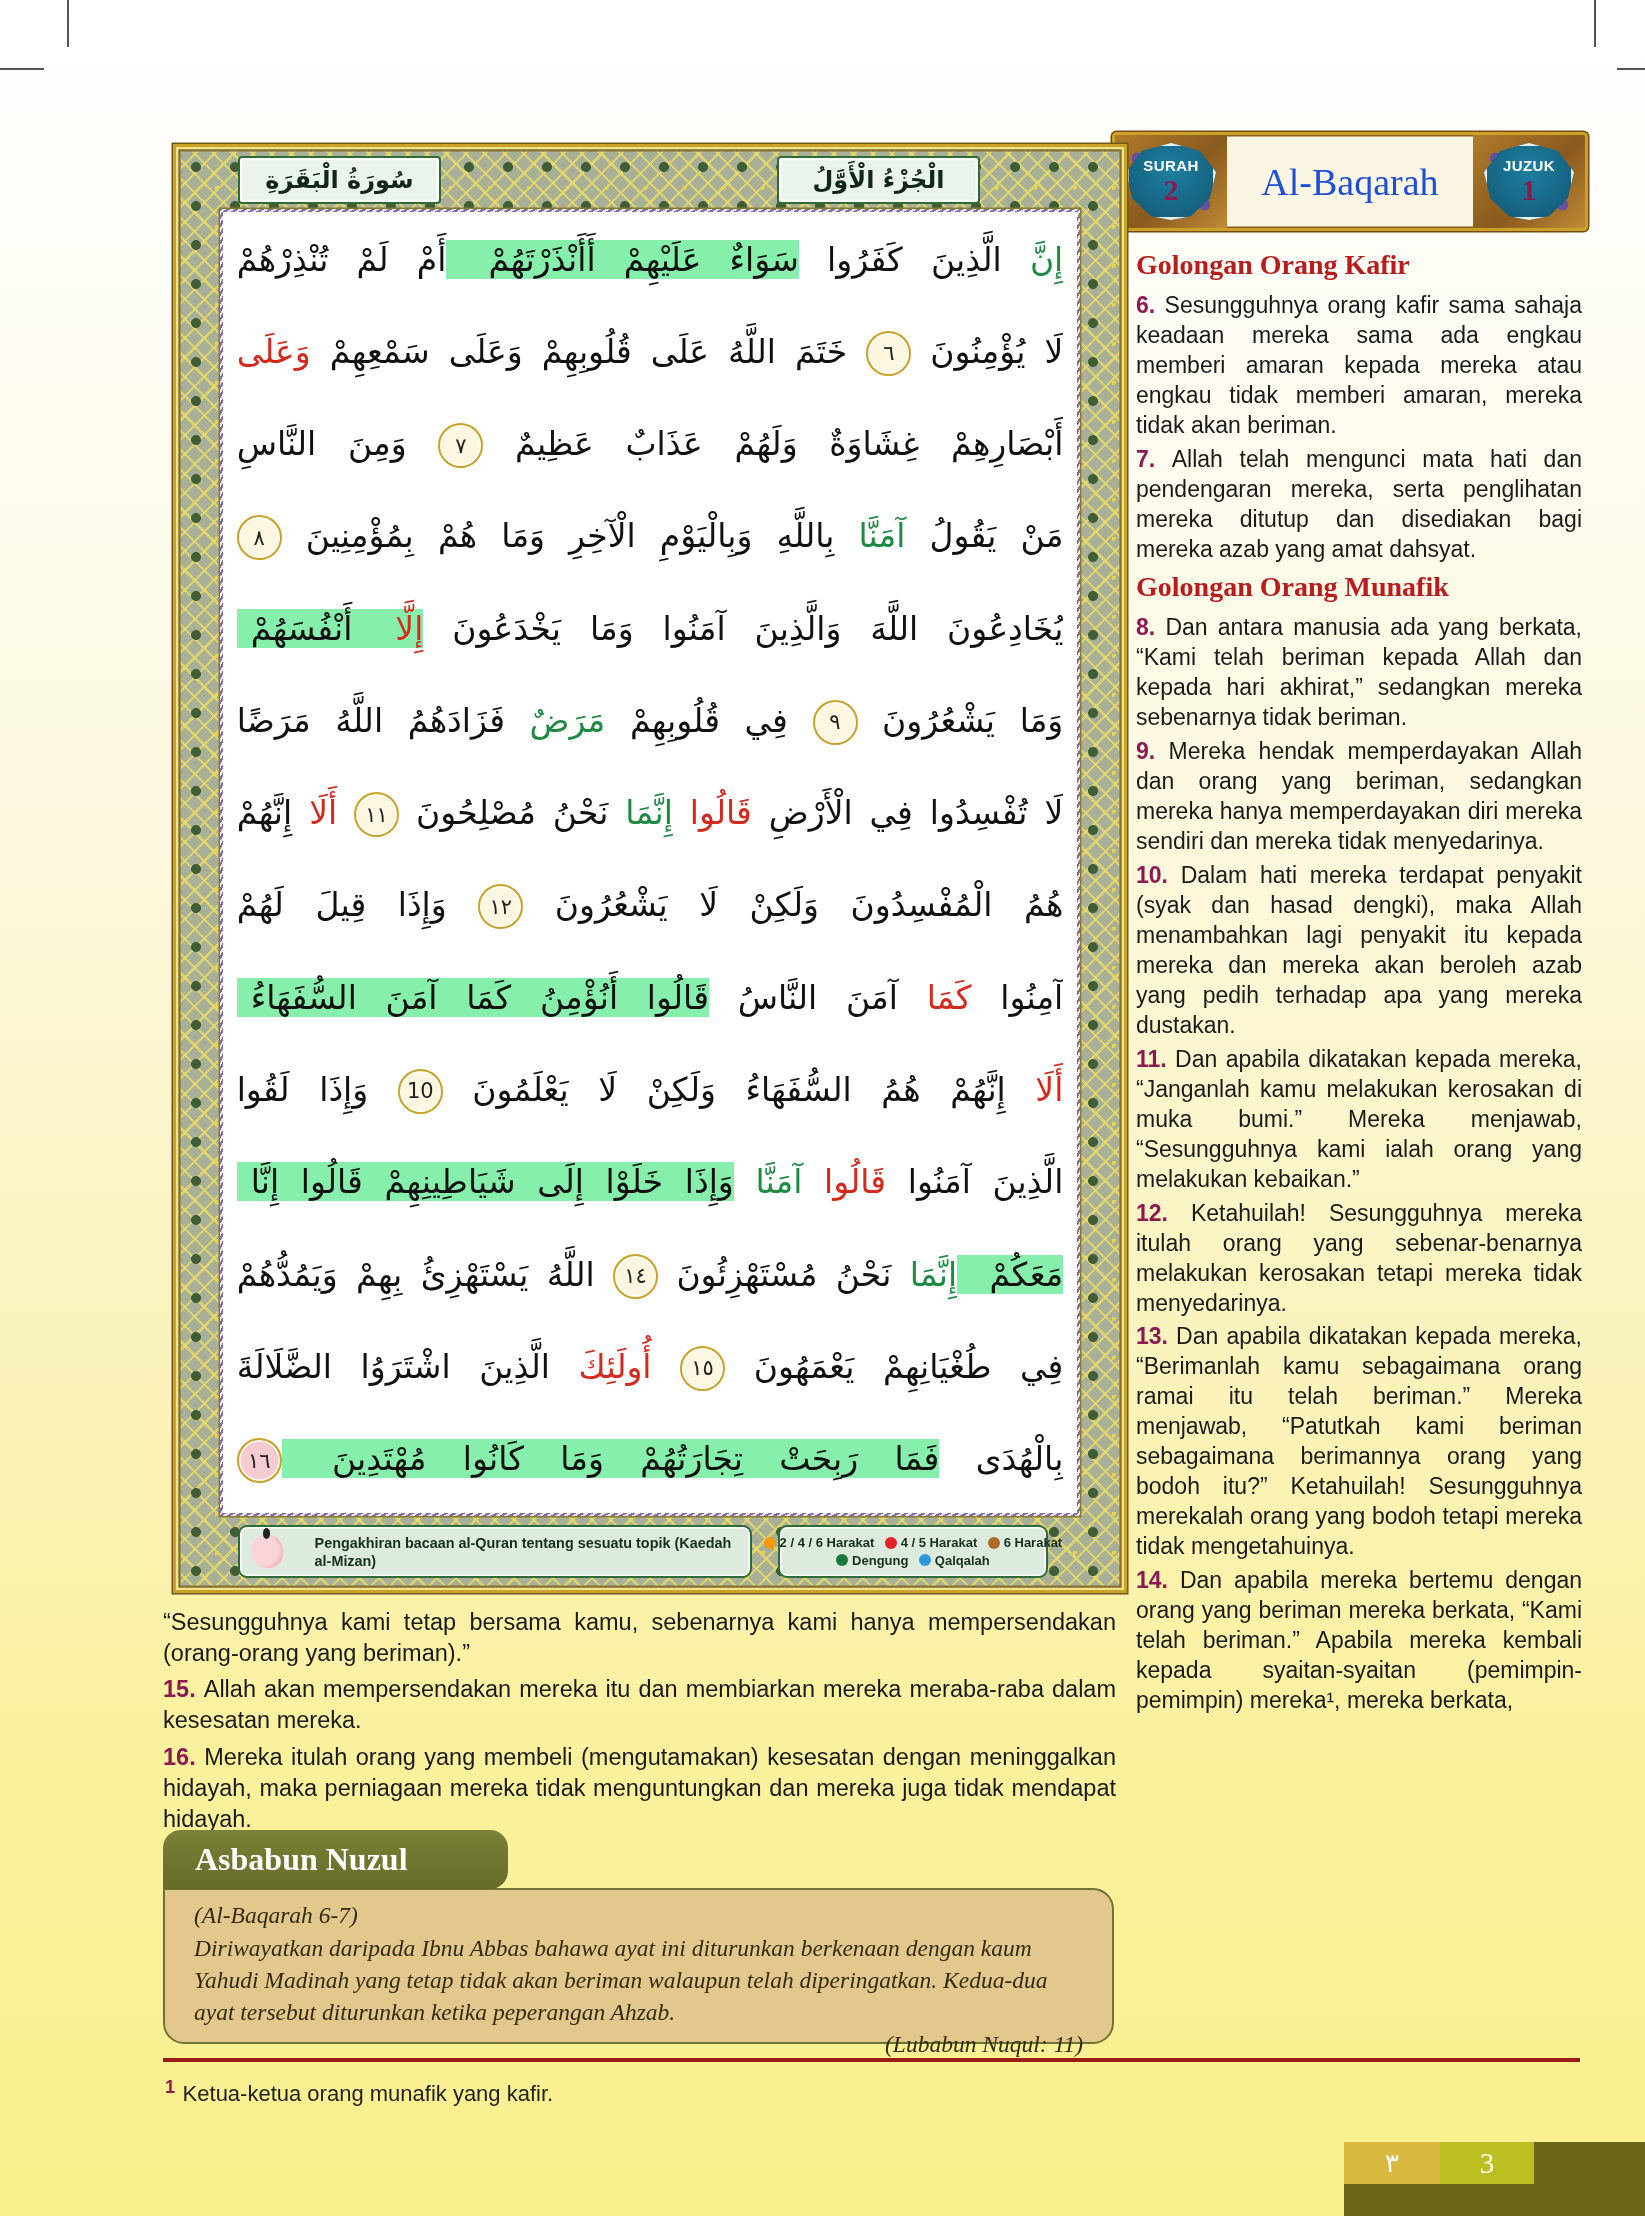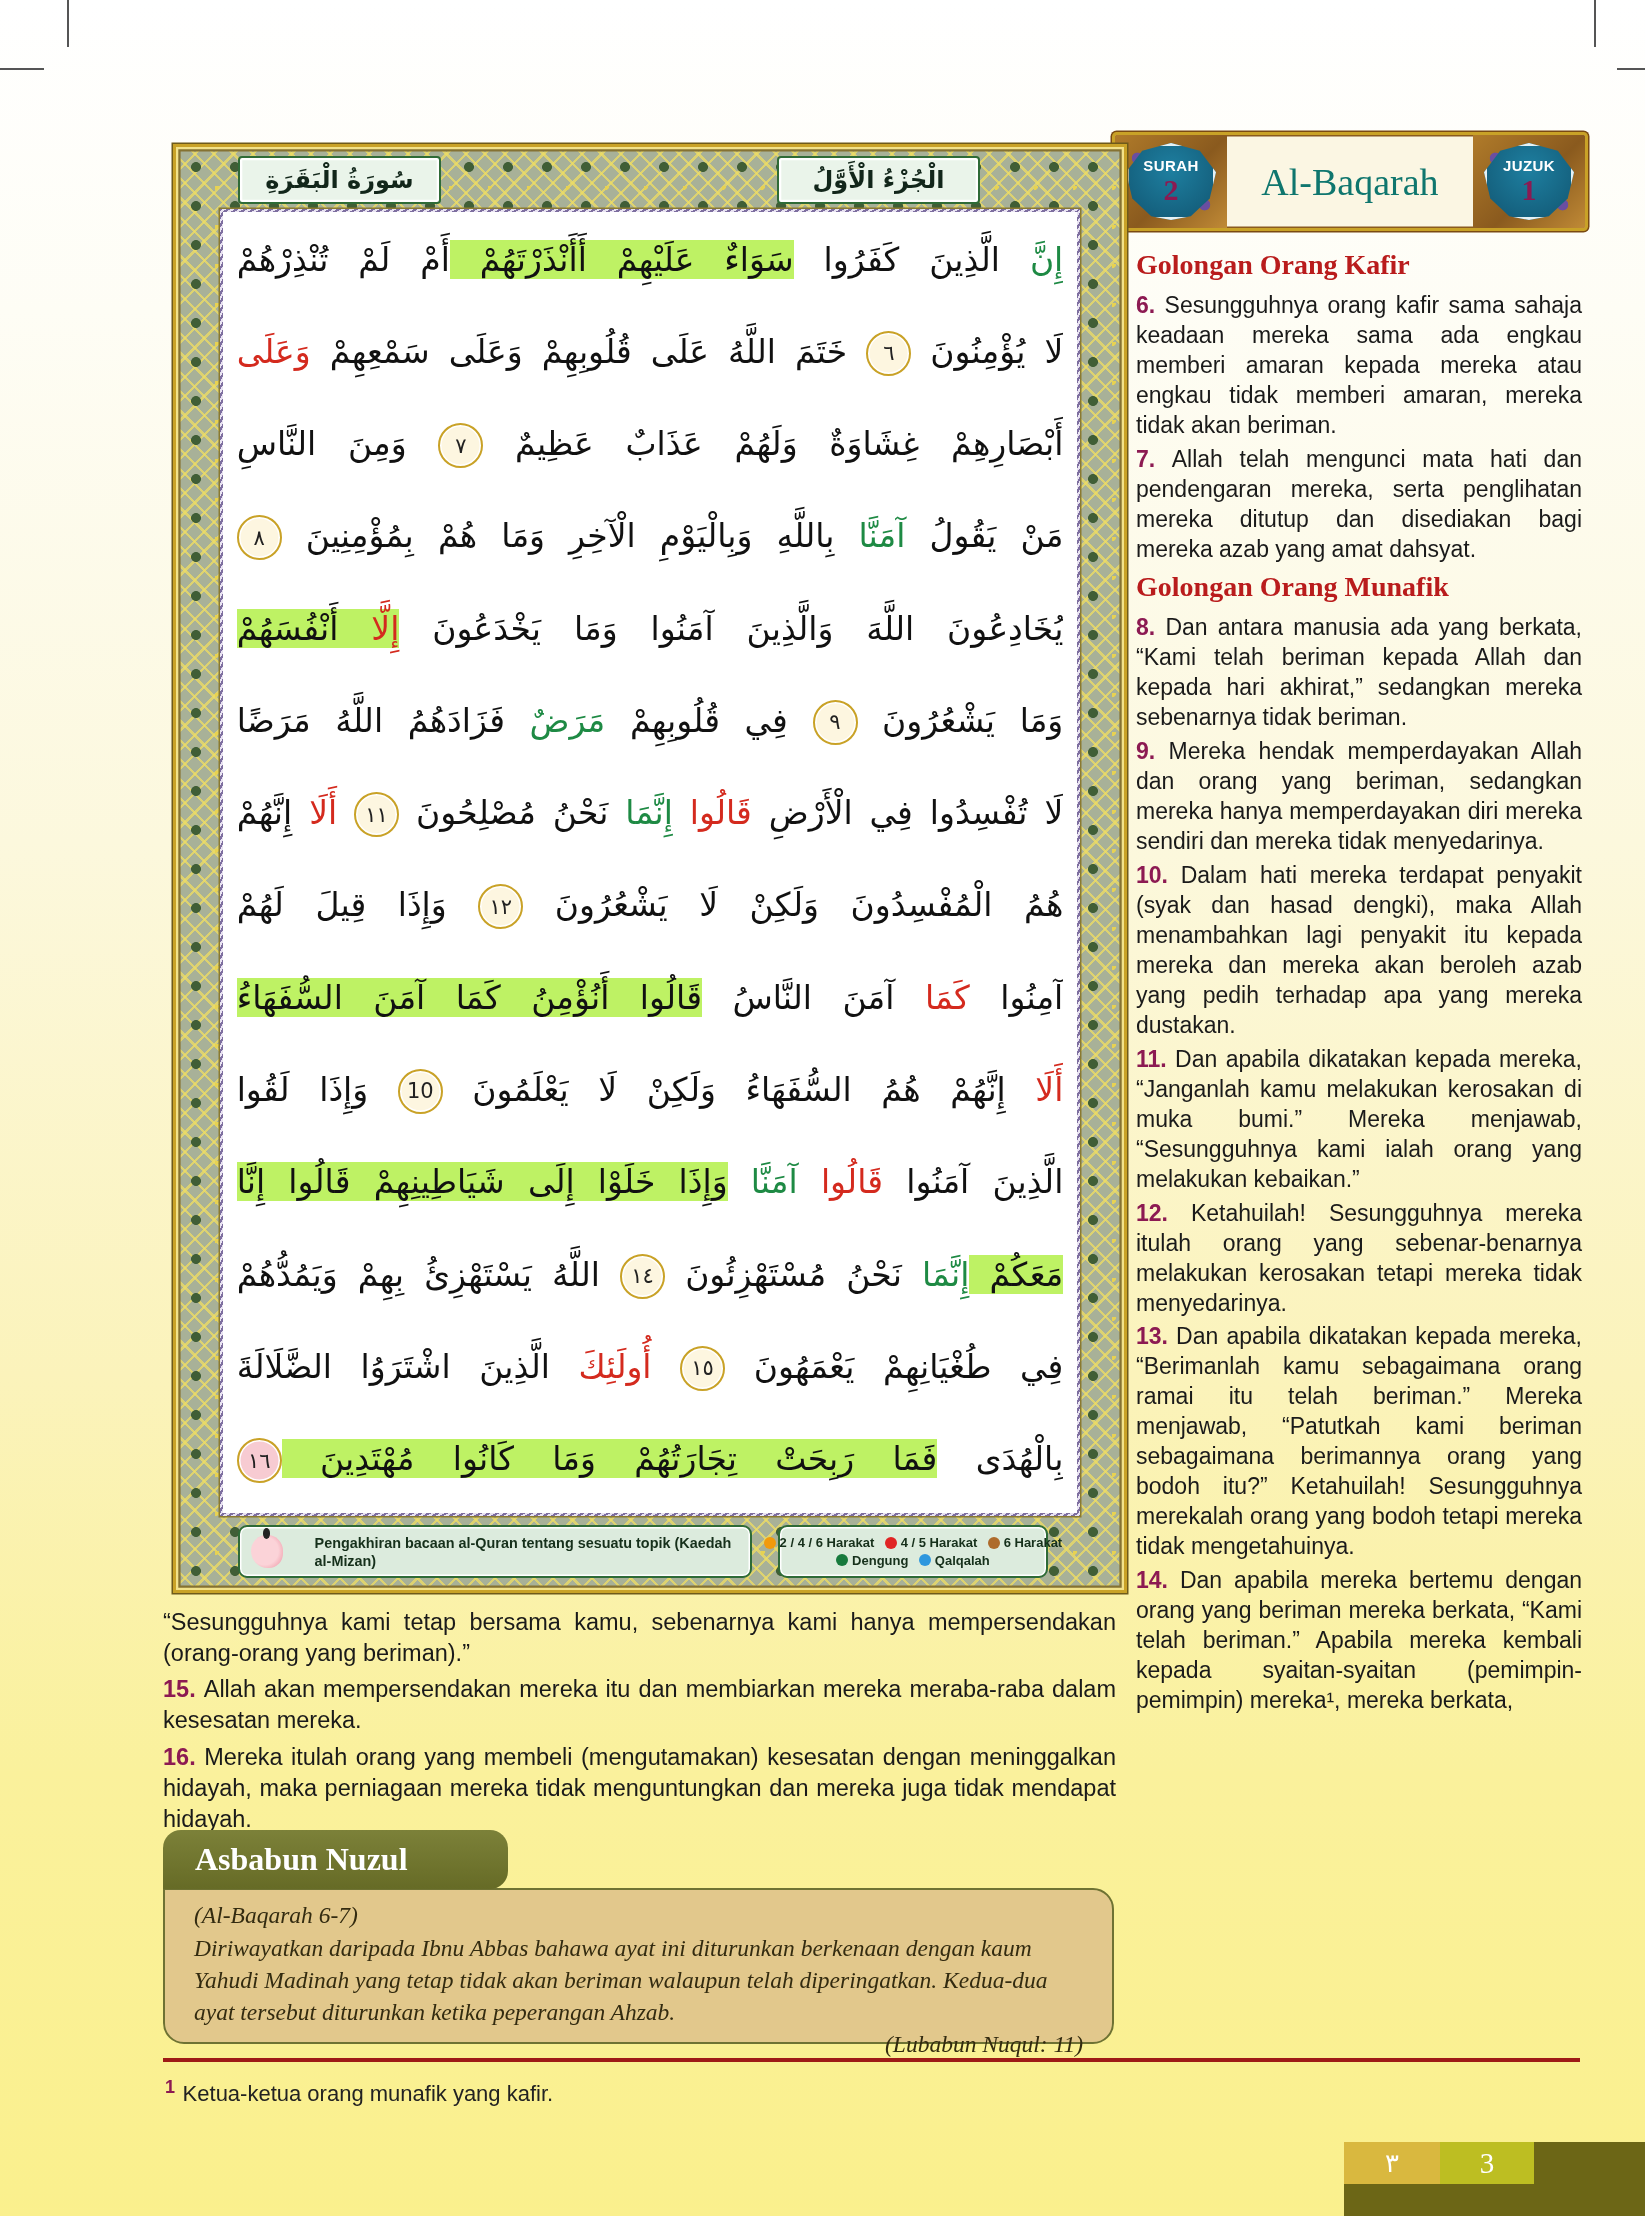--- a/index.html
+++ b/index.html
@@ -24,21 +24,21 @@
     font-family:"DejaVu Sans",sans-serif;font-size:24px;font-weight:bold;color:#12261a;direction:rtl;}
   .cart.surah{left:62px;width:199px;}
   .cart.juz{left:601px;width:199px;}
   .frame-white{position:absolute;left:44px;right:44px;top:62px;bottom:74px;background:#ffffff;
     border:3.8px solid;border-image:repeating-linear-gradient(135deg,#7e6fa0 0 3px,#e9e3f2 3px 6px) 5;
     box-shadow:0 0 0 1.5px #8a7a30;}
   .qwrap{position:absolute;inset:4.6px 13.7px;display:flex;flex-direction:column;}
   .qline{flex:1;direction:rtl;text-align:justify;text-align-last:justify;
     font-family:"DejaVu Sans",sans-serif;font-size:33px;color:#111;display:block;
     line-height:86px;white-space:nowrap;overflow:hidden;}
-  .qline .hl{background:#bef264;}
+  .qline .hl{background:#86efac;padding-left:14px;}
   .qline .r{color:#d42a1e;}
   .qline .g{color:#1e8a44;}
   .verse{display:inline-flex;align-items:center;justify-content:center;width:41px;height:41px;
     border-radius:50%;border:2.3px solid #c9a227;background:#fdf6e0;box-shadow:inset 0 0 0 1.5px #fff;
     font-size:21px;color:#222;vertical-align:middle;line-height:normal;}
   .verse.pink{background:#f7cbd2;}
   
   .legend-panel{position:absolute;bottom:12px;height:49px;background:#dcebdd;border:2.3px solid #2f6b37;
     border-radius:9px;box-shadow:inset 0 0 0 1.5px #ffffff;display:flex;align-items:center;gap:23px;}
   .lp{left:62px;width:510px;}
@@ -59,21 +59,21 @@
       radial-gradient(circle at 20% 25%,#6b4ea0 0 5.3px,rgba(0,0,0,0) 6px),
       radial-gradient(circle at 80% 75%,#6b4ea0 0 5.3px,rgba(0,0,0,0) 6px),
       linear-gradient(135deg,#b07b2a,#8a5a1e 55%,#c08a36);}
   .badge{width:90px;height:77px;color:#fff;display:flex;flex-direction:column;align-items:center;justify-content:center;
     background:radial-gradient(circle at 50% 35%,#1e7fa0,#145f7c 75%);
     clip-path:polygon(50% 0,82% 10%,100% 38%,93% 72%,72% 95%,50% 100%,28% 95%,7% 72%,0 38%,18% 10%);
     box-shadow:inset 0 0 0 3px #e6f2f5;}
   .badge .lbl{font-size:15px;font-weight:bold;letter-spacing:0.4px;}
   .badge .num{font-size:30px;font-weight:bold;line-height:1.05;font-family:"Liberation Serif",serif;}
   .banner-title{flex:1;display:flex;align-items:center;justify-content:center;
-    font-family:"Liberation Serif",serif;font-size:38px;color:#0f766e;}
+    font-family:"Liberation Serif",serif;font-size:38px;color:#1d4ed8;}
   
   .rc{position:absolute;left:1136px;top:249px;width:446px;color:#1a1a1a;}
   .rc h3{font-family:"Liberation Serif",serif;font-weight:bold;font-size:28px;color:#b91c1c;margin:7.6px 0 9px 0;}
   .rc h3:first-child{margin-top:0;}
   .rc p{font-size:23px;line-height:30px;text-align:justify;margin:0 0 3.8px 0;}
   .num{font-weight:bold;color:#8c1a52;}
   
   .bl{position:absolute;left:163px;top:1607px;width:953px;color:#1a1a1a;}
   .bl p{font-size:23.5px;line-height:31px;text-align:justify;margin:0 0 5.3px 0;}
   

